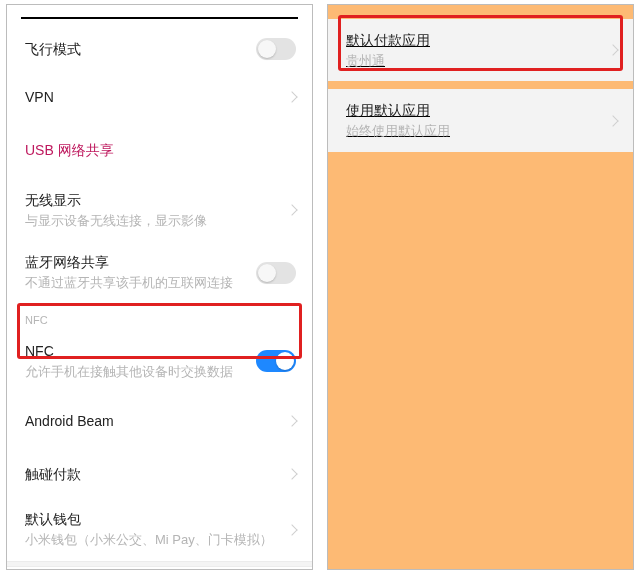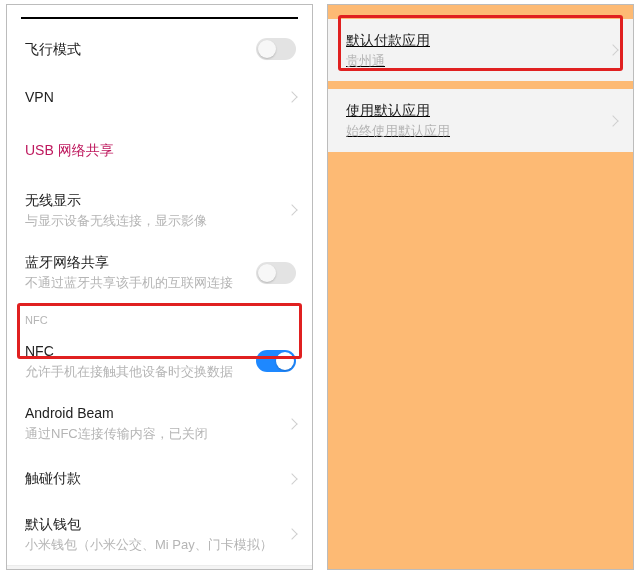--- a/index.html
+++ b/index.html
@@ -159,21 +159,20 @@
         <div class="subtitle">允许手机在接触其他设备时交换数据</div>
       </div>
       <div class="toggle on">
           <div class="knob"></div>
         </div>
     </div>
 
     <div class="row tall">
       <div class="text">
         <div class="title">Android Beam</div>
-        <div class="subtitle">通过NFC连接传输内容，已关闭</div>
       </div>
       <span class="chev"></span>
     </div>
 
     <div class="row">
       <div class="text">
           <div class="title">触碰付款</div>
         </div>
       <span class="chev"></span>
     </div>

